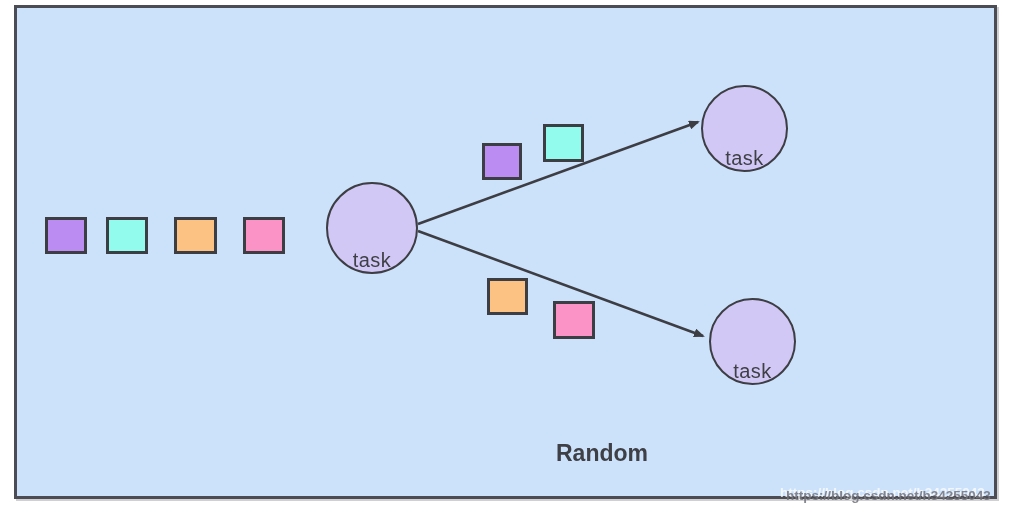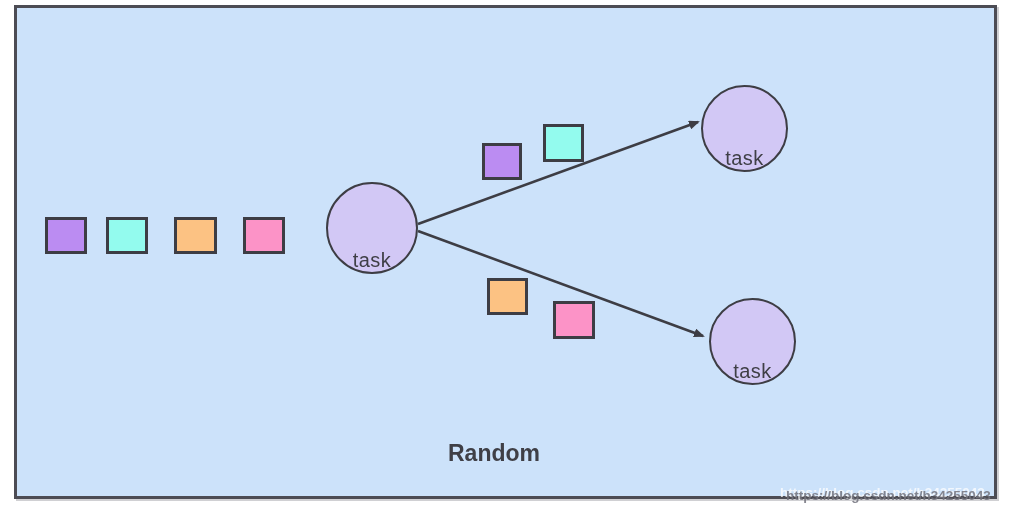--- a/index.html
+++ b/index.html
@@ -82,21 +82,21 @@
   .node.source { left: 326px; top: 182px; width: 92px; height: 92px; }
   .node.target1 { left: 701px; top: 85px;  width: 87px; height: 87px; }
   .node.target2 { left: 709px; top: 298px; width: 87px; height: 87px; }
 
   
   .caption {
     position: absolute;
     left: 448px;
     top: 440px;
     width: 200px;
-    text-align: left;
+    text-align: right;
     font-size: 23px;
     font-weight: bold;
     color: var(--text, #3f3f46);
     z-index: 4;
   }
 
   
   .watermark {
     position: absolute;
     left: 780px;

